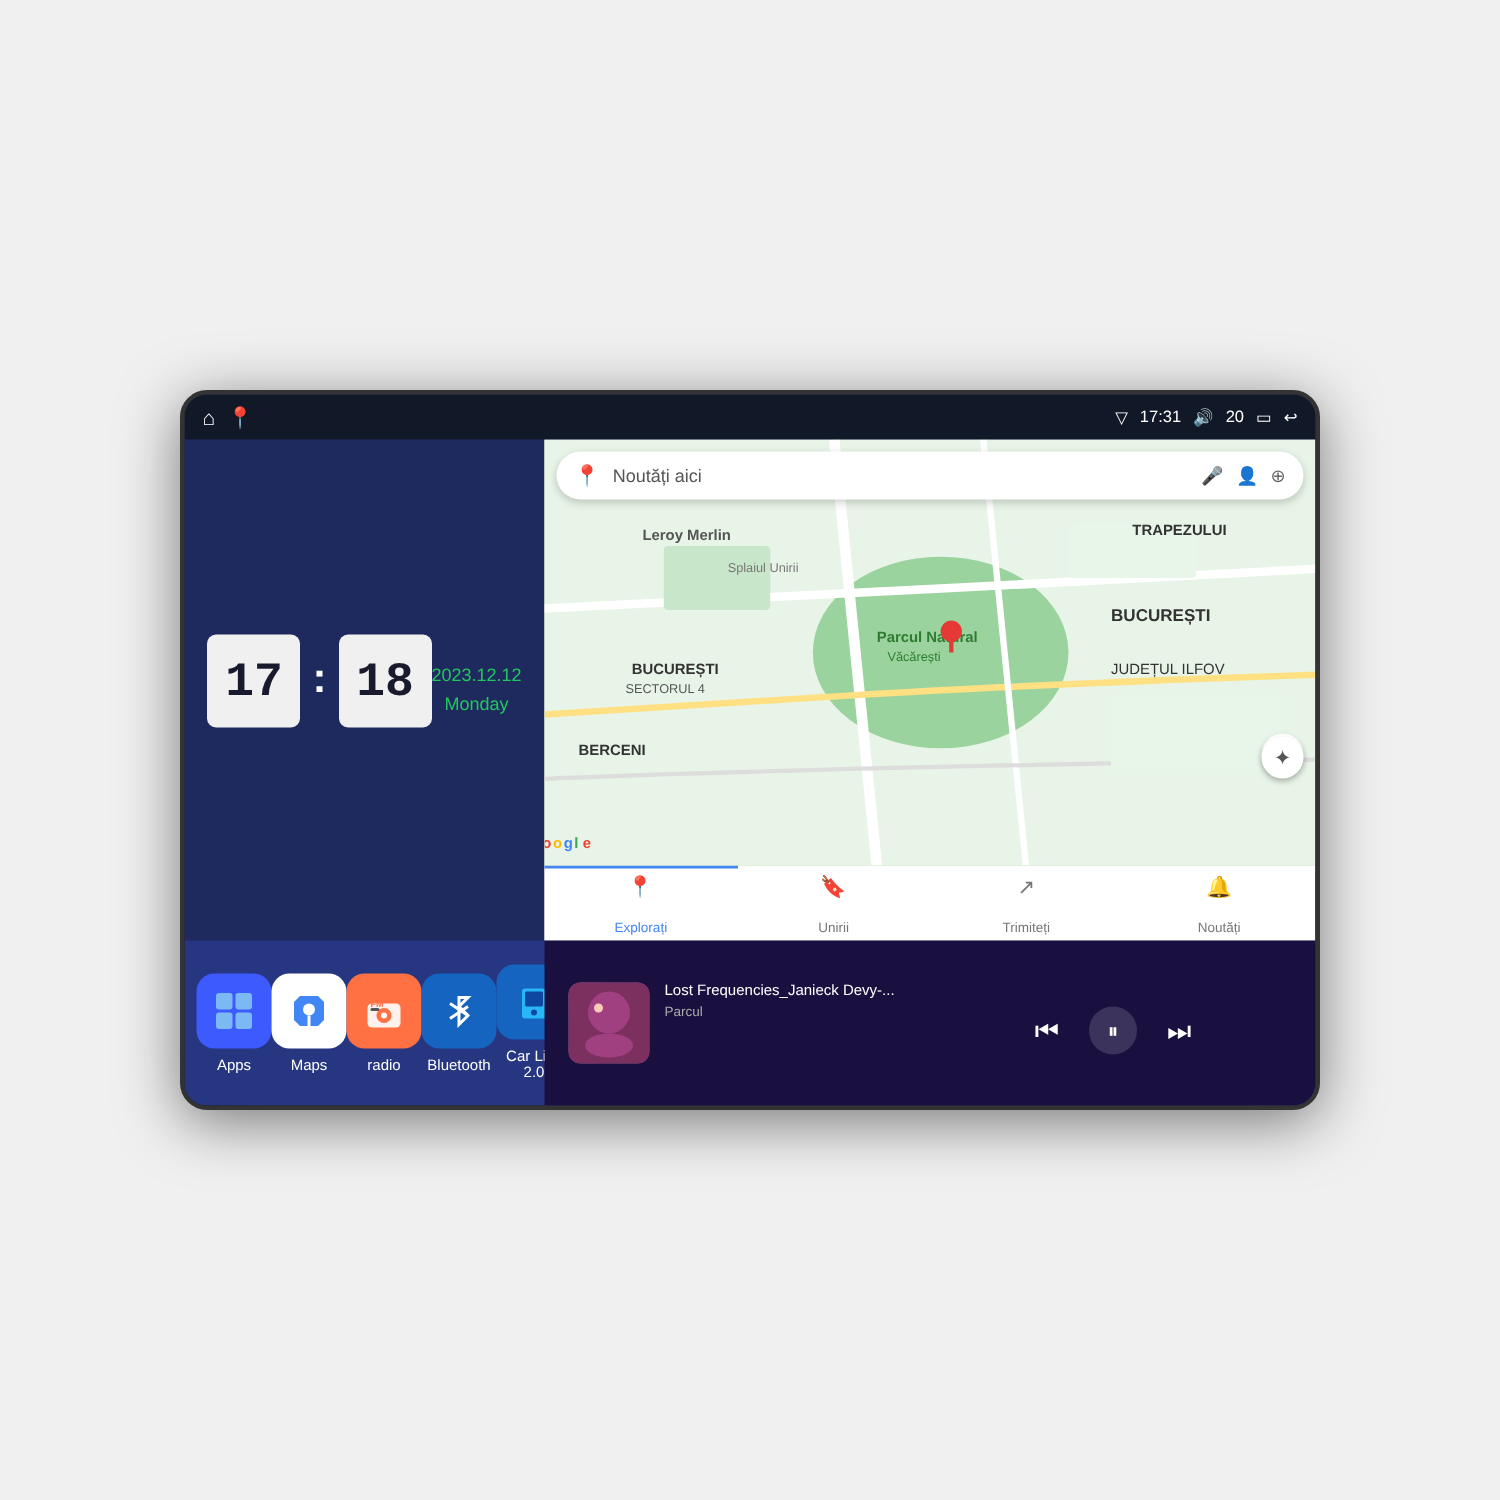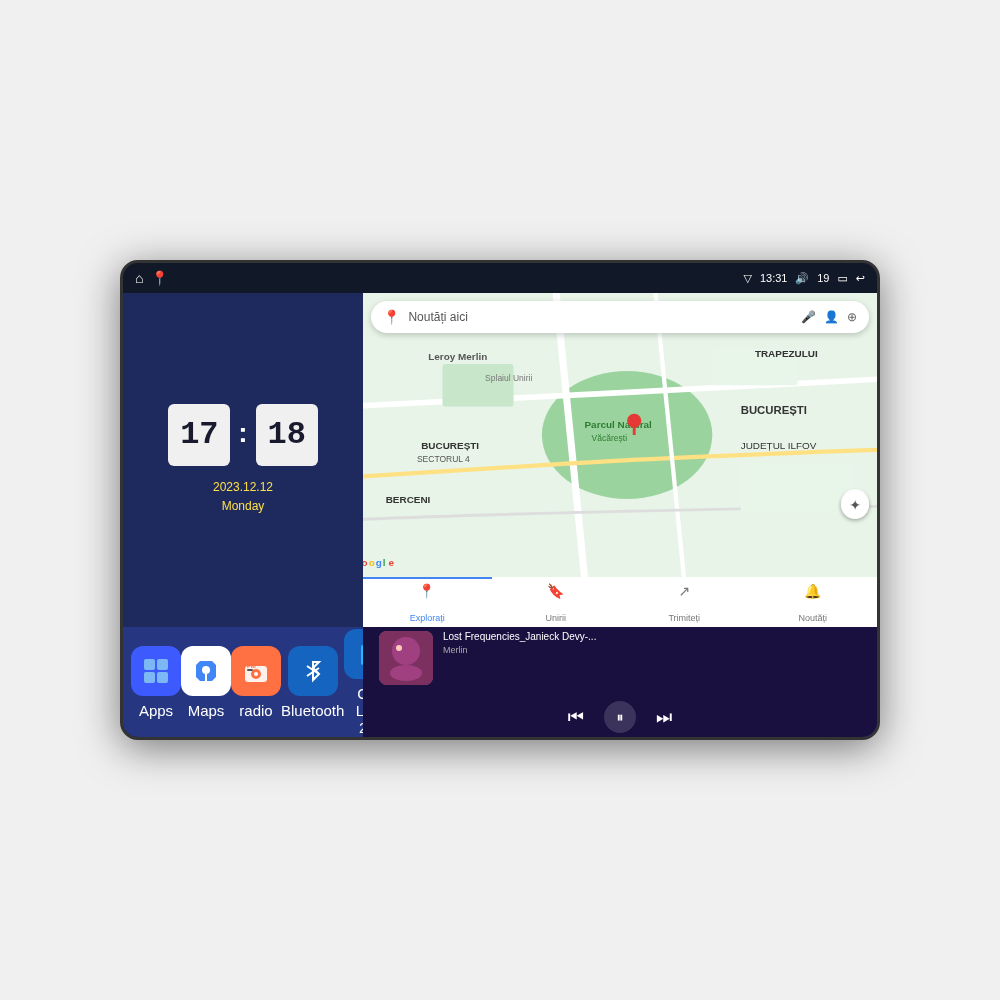--- a/index.html
+++ b/index.html
@@ -68,21 +68,21 @@
       flex: 1;
       display: flex;
       overflow: hidden;
     }
 
     
     .left-panel {
       width: 240px;
       background: #1e2a5e;
       display: flex;
-      flex-direction: column;
+      flex-direction: row;
       align-items: center;
       justify-content: center;
       padding: 10px;
       flex-shrink: 0;
     }
 
     .clock-widget {
       display: flex;
       gap: 8px;
       align-items: center;
@@ -104,21 +104,21 @@
     }
 
     .clock-colon {
       color: #fff;
       font-size: 28px;
       font-weight: bold;
       margin-bottom: 4px;
     }
 
     .date-info {
-      color: #fde047;
+      color: #22c55e;
       font-size: 12px;
       text-align: center;
       line-height: 1.6;
     }
 
     
     .right-panel {
       flex: 1;
       background: #e8e8e8;
       position: relative;
@@ -259,21 +259,21 @@
     }
 
     .app-icon.apps-icon { background: #3d5afe; }
     .app-icon.maps-icon { background: #fff; }
     .app-icon.radio-icon { background: #ff7043; }
     .app-icon.bluetooth-icon { background: #1565c0; }
     .app-icon.carlink-icon { background: #1565c0; }
 
     .app-label {
       color: #fff;
-      font-size: 15px;
+      font-size: 10px;
       text-align: center;
     }
 
     
     .music-album {
       width: 54px;
       height: 54px;
       border-radius: 8px;
       overflow: hidden;
       flex-shrink: 0;
@@ -353,42 +353,42 @@
     }
 
     .music-top {
       display: flex;
       gap: 10px;
       width: 100%;
     }
 
     .music-content {
       display: flex;
-      flex-direction: column;
+      flex-direction: row;
       align-items: center;
       width: 100%;
       gap: 6px;
     }
   </style>
 </head>
 <body>
 
 <div class="device-frame">
   <div class="screen">
 
     <div class="status-bar">
       <div class="status-left">
         <span class="home-icon">⌂</span>
         <span class="maps-nav-icon">📍</span>
       </div>
       <div class="status-right">
         <span>▽</span>
-        <span>13:31</span>
+        <span>17:31</span>
         <span>🔊</span>
-        <span>19</span>
+        <span>20</span>
         <span>▭</span>
         <span>↩</span>
       </div>
     </div>
 
     <div class="main-content">
 
       <div class="left-panel">
         <div class="clock-widget">
           <div class="clock-digit">17</div>
@@ -548,21 +548,21 @@
             <div class="music-album">
               <svg width="54" height="54" viewBox="0 0 54 54">
                 <rect width="54" height="54" fill="#7b3060"></rect>
                 <circle cx="27" cy="20" r="14" fill="#a04080"></circle>
                 <ellipse cx="27" cy="42" rx="16" ry="8" fill="#a04080"></ellipse>
                 <circle cx="20" cy="17" r="3" fill="#ffccbc"></circle>
               </svg>
             </div>
             <div class="music-info">
               <div class="music-title">Lost Frequencies_Janieck Devy-...</div>
-              <div class="music-artist">Merlin</div>
+              <div class="music-artist">Parcul</div>
             </div>
           </div>
           <div class="music-controls">
             <button class="ctrl-btn">⏮</button>
             <button class="ctrl-btn play">⏸</button>
             <button class="ctrl-btn">⏭</button>
           </div>
         </div>
       </div>
 

